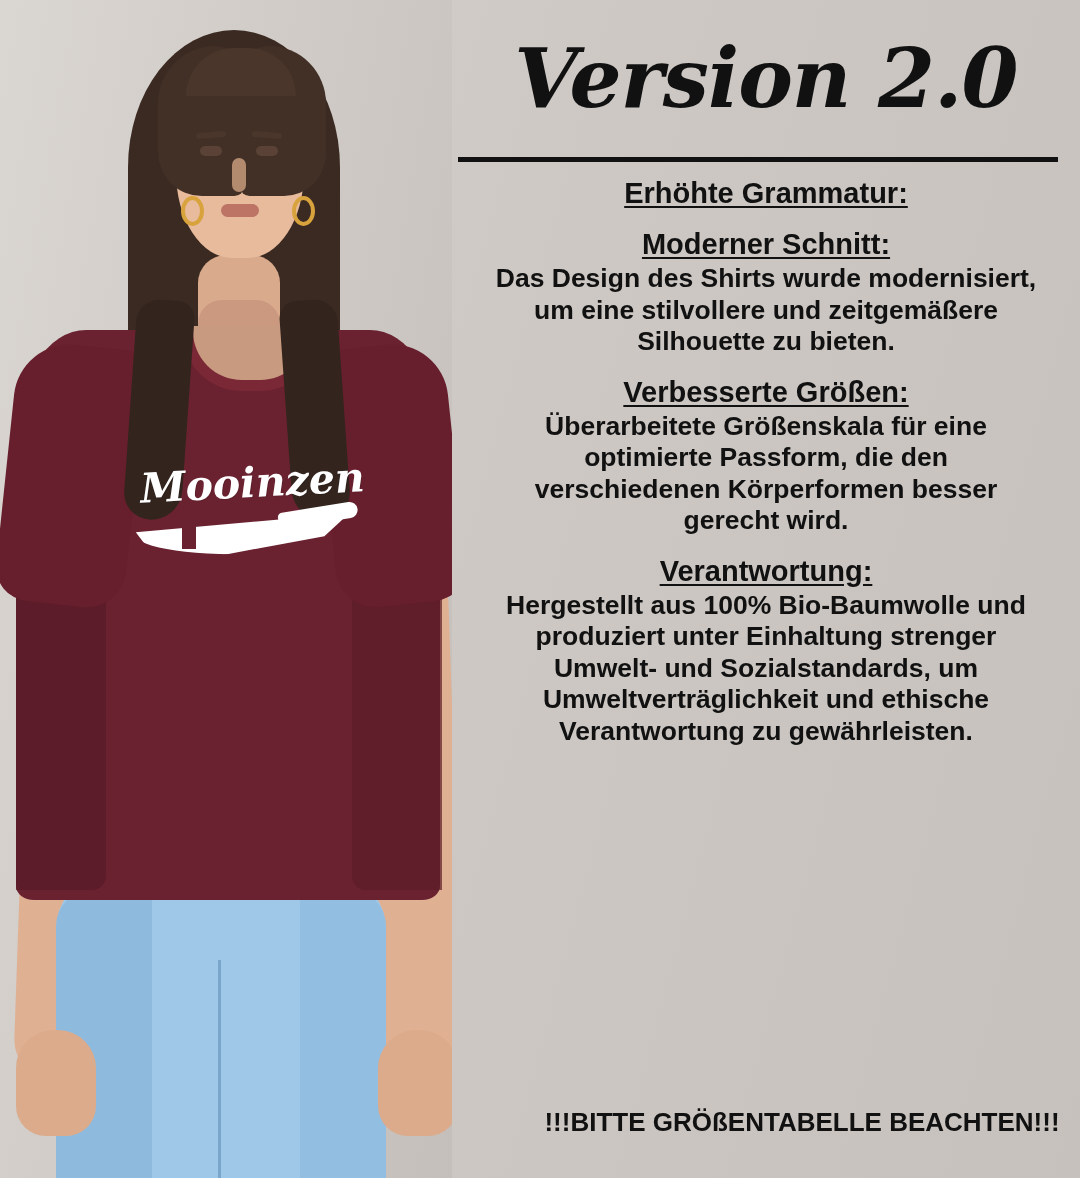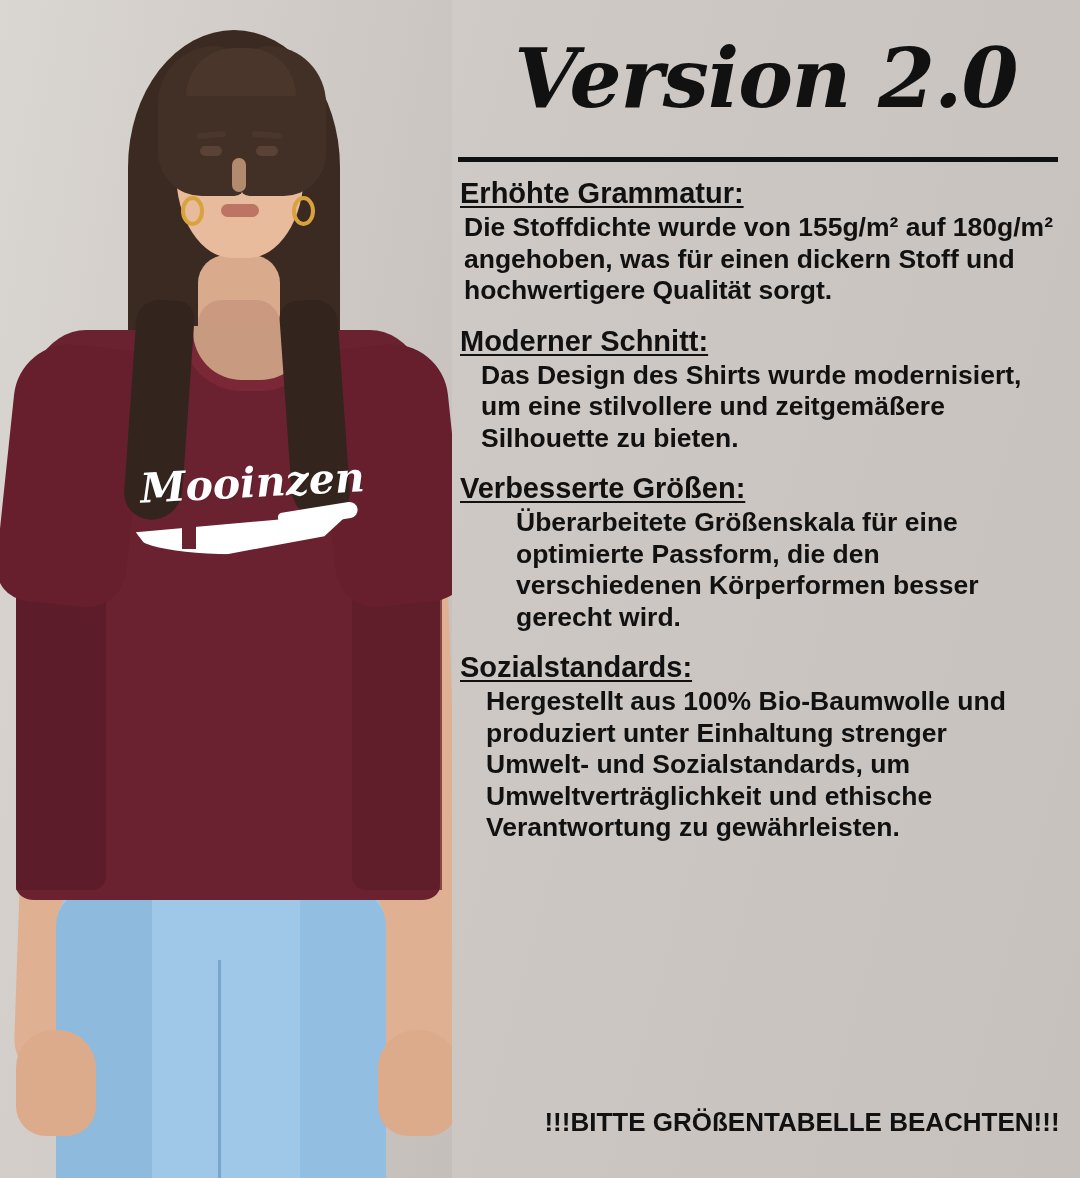--- a/index.html
+++ b/index.html
@@ -327,21 +327,21 @@
     left: 6px; top: 142px;
     width: 600px; height: 5px;
     background: #111111;
   }
   .sections {
     position: absolute;
     left: 8px; top: 162px;
     width: 612px;
   }
   .section {
-    text-align: left;
+    text-align: center;
     margin-bottom: 18px;
   }
   .section h3 {
     margin: 0 0 2px 0;
     font-size: 29px;
     font-weight: bold;
     color: #111111;
     text-decoration: underline;
     text-underline-offset: 3px;
   }
@@ -420,32 +420,31 @@
     <div class="hand r"></div>
   </div>
 
   <div class="panel">
     <div class="version-title">Version 2.0</div>
     <div class="title-rule"></div>
 
     <div class="sections">
       <div class="section sec-1">
         <h3>Erhöhte Grammatur:</h3>
-        <p>Die Stoffdichte wurde von 155g/m² auf 180g/m² angehoben, was für einen dickern Stoff und hochwertigere Qualität sorgt.</p>
       </div>
       <div class="section sec-3">
         <h3>Moderner Schnitt:</h3>
         <p>Das Design des Shirts wurde modernisiert, um eine stilvollere und zeitgemäßere Silhouette zu bieten.</p>
       </div>
       <div class="section sec-2">
         <h3>Verbesserte Größen:</h3>
         <p>Überarbeitete Größenskala für eine optimierte Passform, die den verschiedenen Körperformen besser gerecht wird.</p>
       </div>
       <div class="section sec-4">
-        <h3>Sozialstandards:</h3>
+        <h3>Verantwortung:</h3>
         <p>Hergestellt aus 100% Bio-Baumwolle und produziert unter Einhaltung strenger Umwelt- und Sozialstandards, um Umweltverträglichkeit und ethische Verantwortung zu gewährleisten.</p>
       </div>
     </div>
 
     <div class="notice">!!!BITTE GRÖßENTABELLE BEACHTEN!!!</div>
   </div>
 
 </div>
 
 </body></html>

